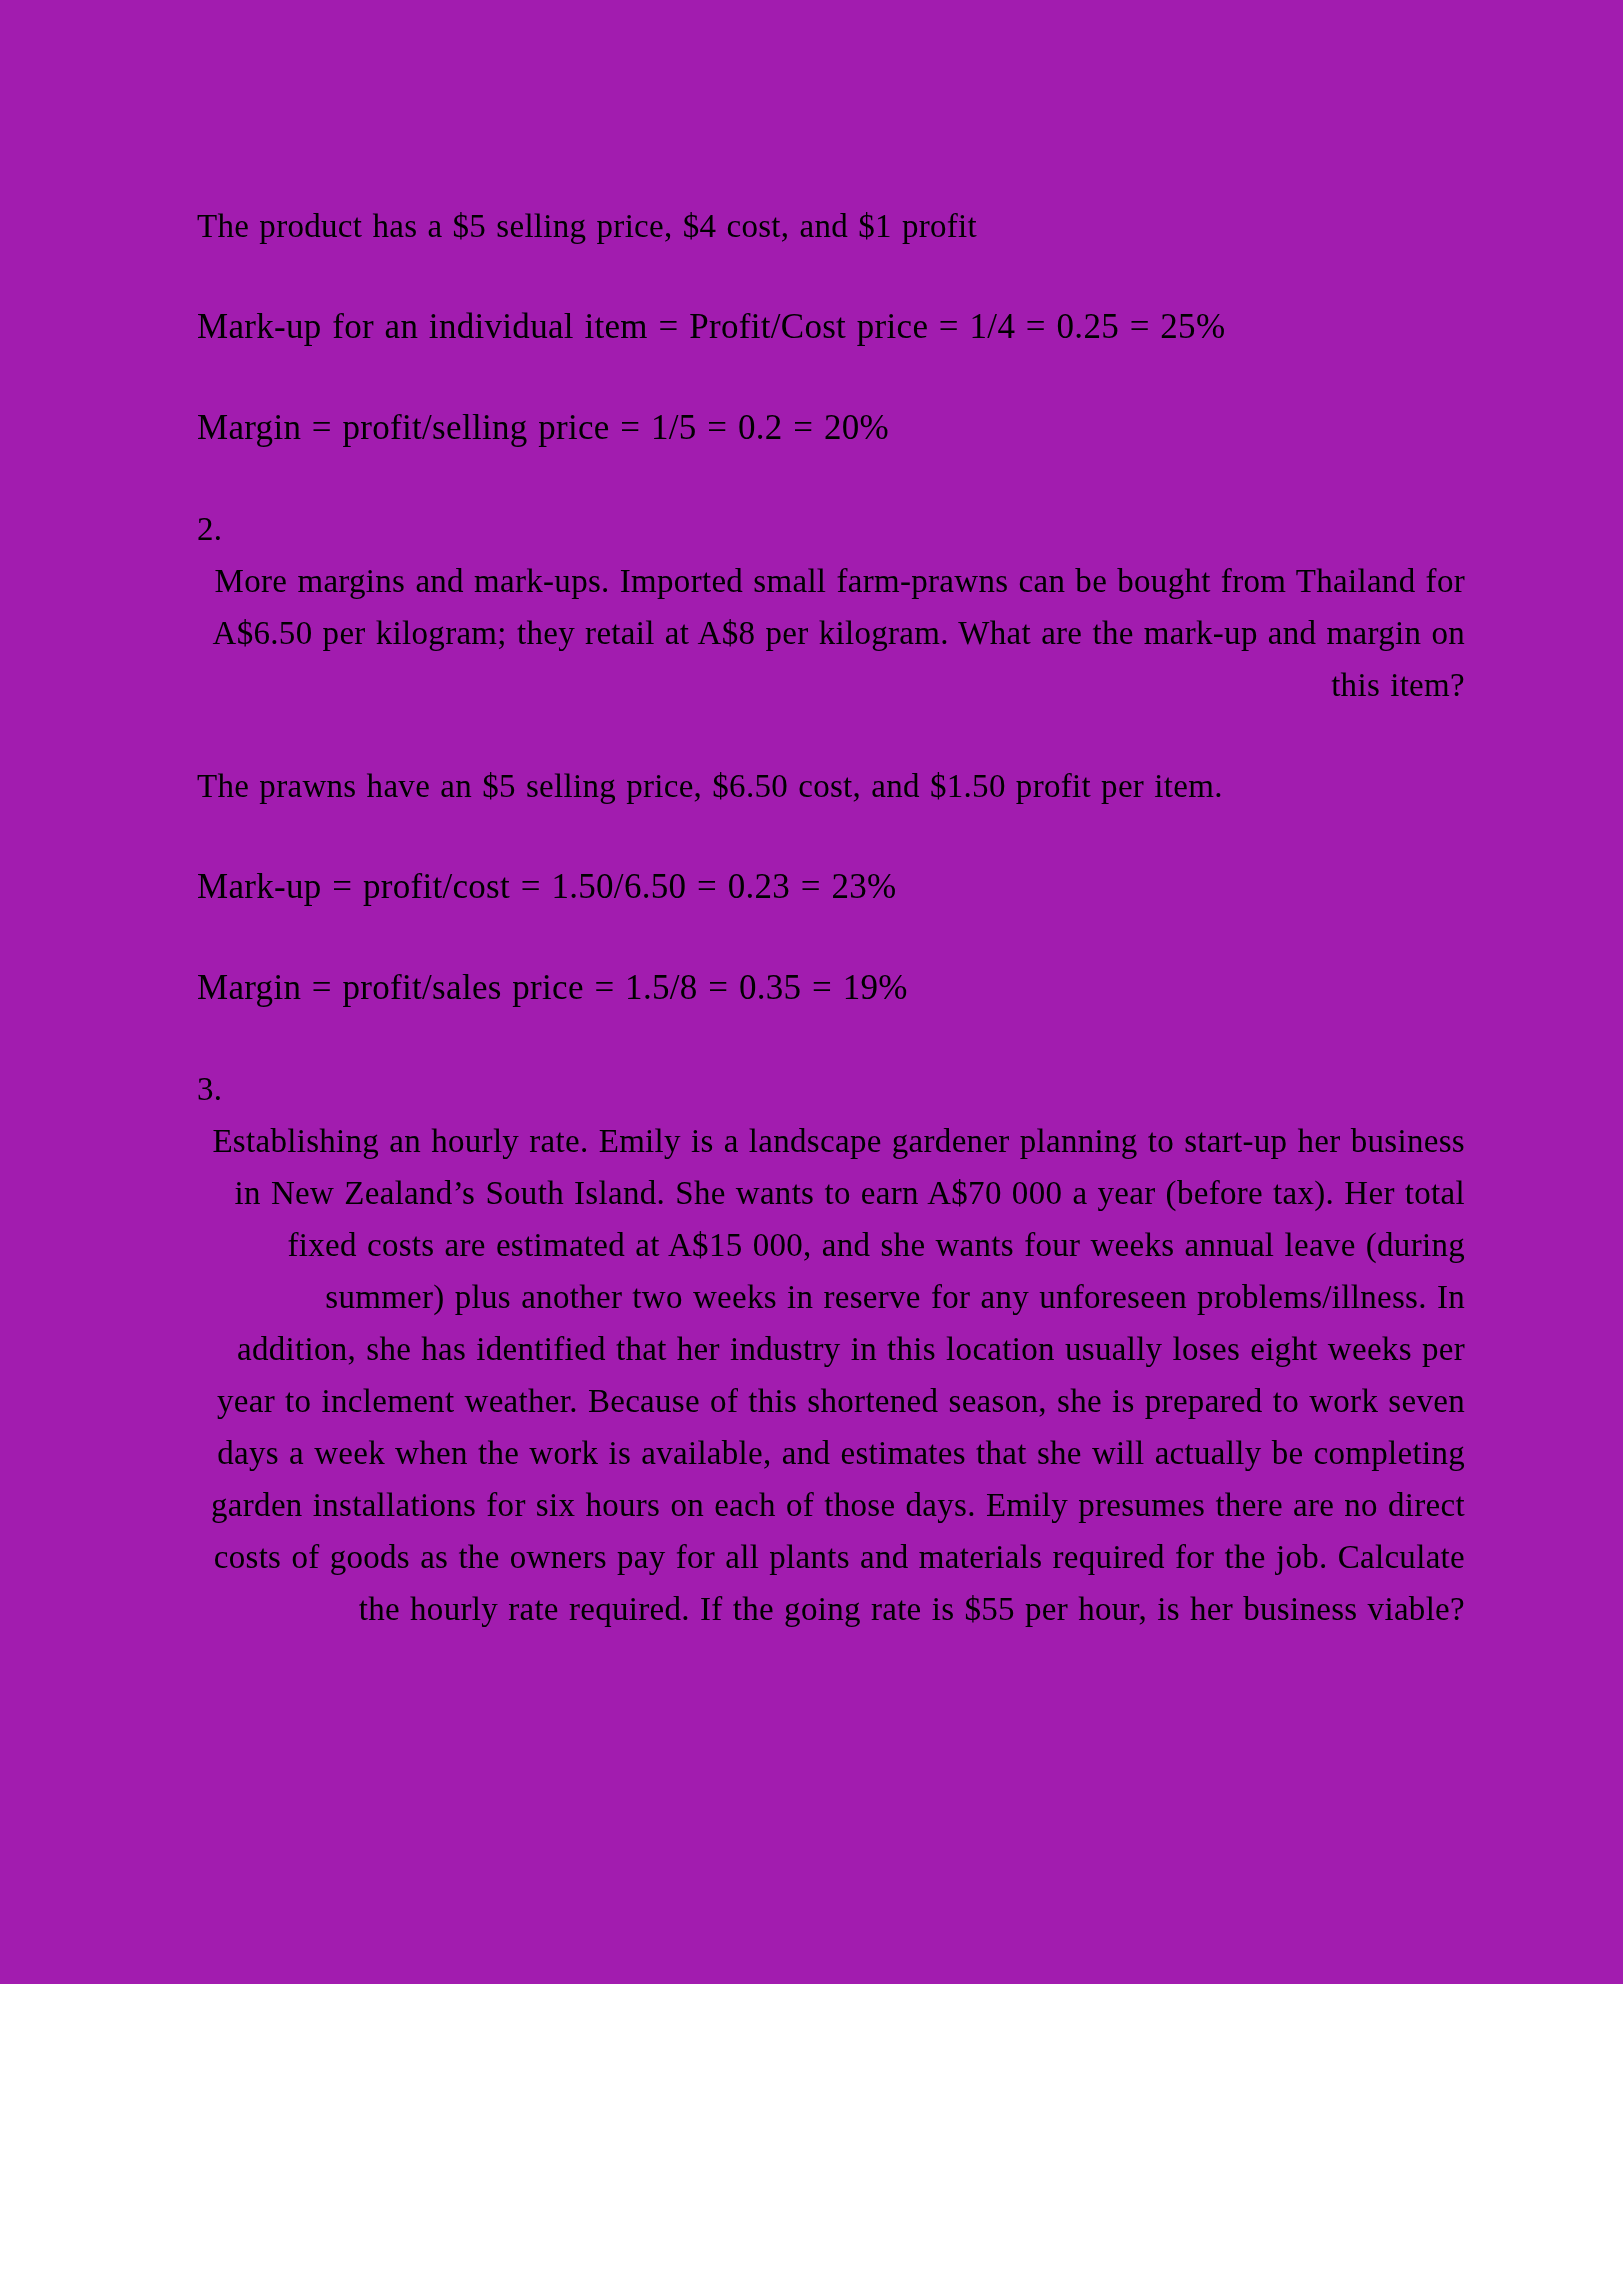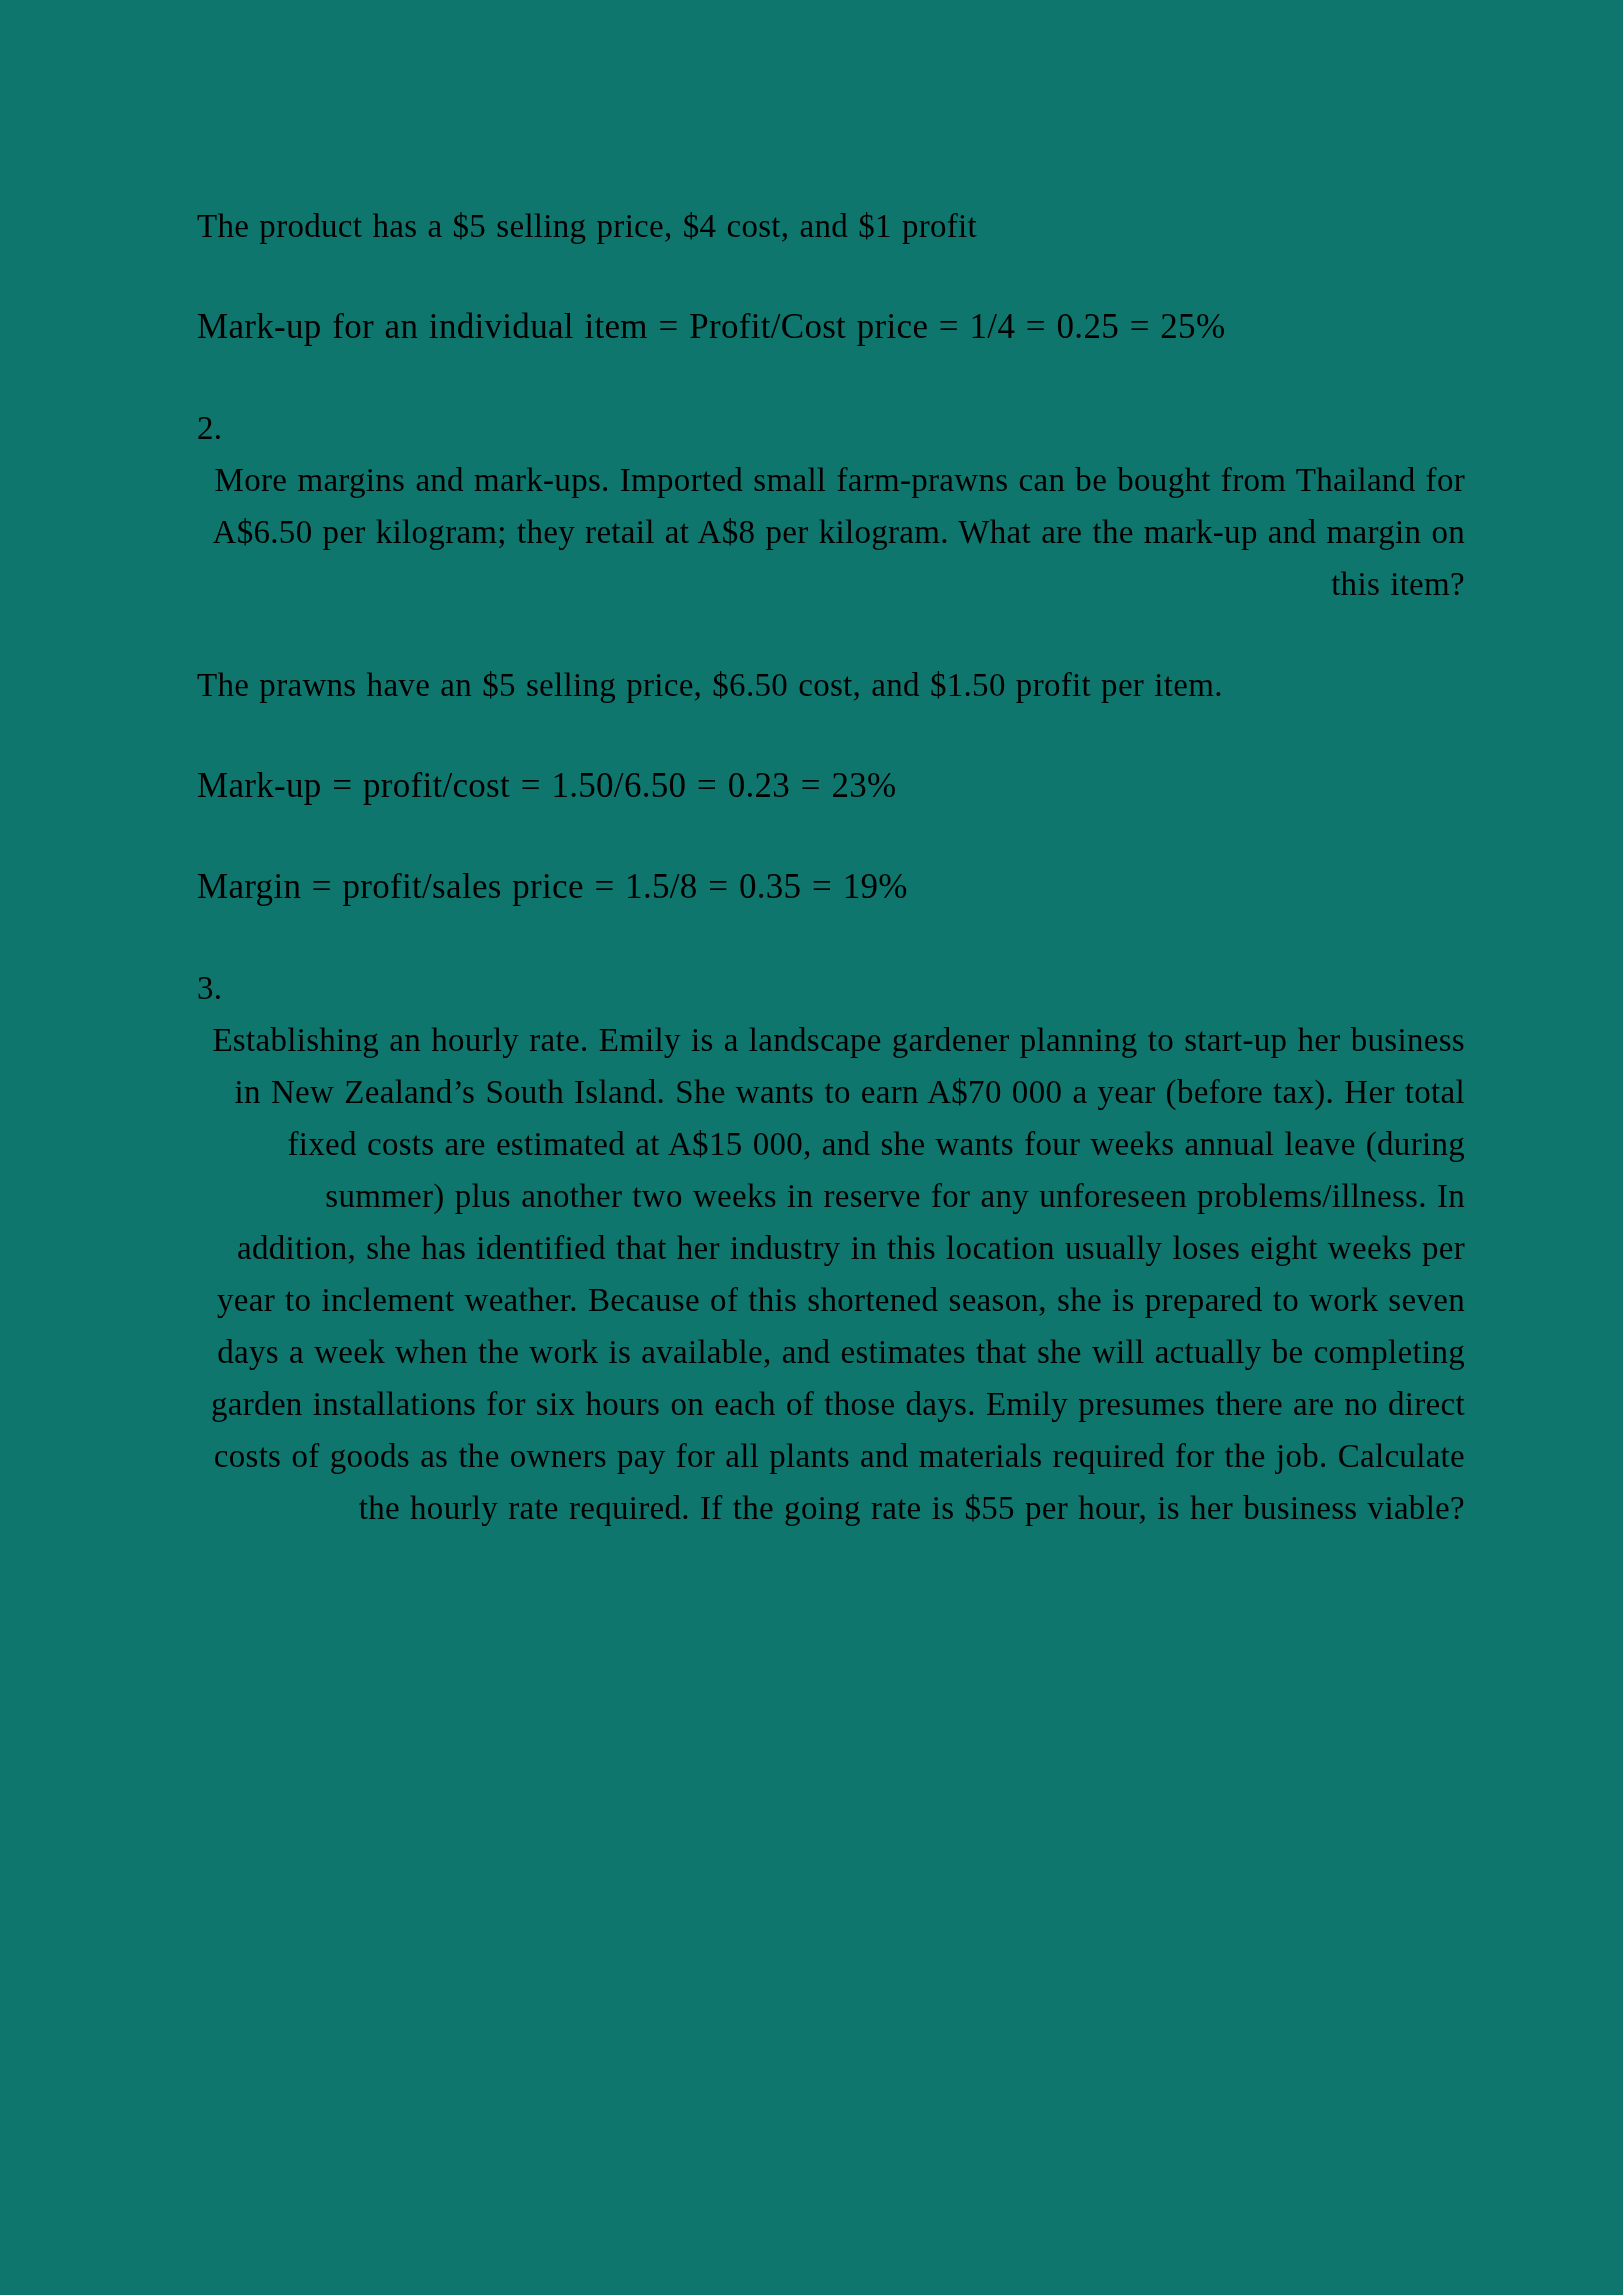--- a/index.html
+++ b/index.html
@@ -12,22 +12,22 @@
     width: 1623px;
     height: 2295px;
     font-family: "Liberation Serif", "DejaVu Serif", serif;
     color: #000000;
     -webkit-font-smoothing: antialiased;
   }
 
   .page {
     box-sizing: border-box;
     width: 1623px;
-    height: 2295px;
-    background: #0f766e;
+    height: 1984px;
+    background: #a21caf;
     padding: 200px 159px 111px 197px;
     position: relative;
   }
 
   .doc-body {
     width: 1268px;
   }
 
   
   .para {
@@ -77,20 +77,21 @@
 </head>
 <body>
 
 <div class="page">
   <div class="doc-body">
 
     <p class="para">The product has a $5 selling price, $4 cost, and $1 profit</p>
 
     <p class="formula">Mark-up for an individual item = Profit/Cost price = 1/4 = 0.25 = 25%</p>
 
+    <p class="formula gap-large">Margin = profit/selling price = 1/5 = 0.2 = 20%</p>
 
     <div class="question-block">
       <p class="question-number">2.</p>
       <p class="question-text">More margins and mark-ups. Imported small farm-prawns can be bought from Thailand for A$6.50 per kilogram; they retail at A$8 per kilogram. What are the mark-up and margin on this item?</p>
     </div>
 
     <p class="para">The prawns have an $5 selling price, $6.50 cost, and $1.50 profit per item.</p>
 
     <p class="formula">Mark-up = profit/cost = 1.50/6.50 = 0.23 = 23%</p>
 

